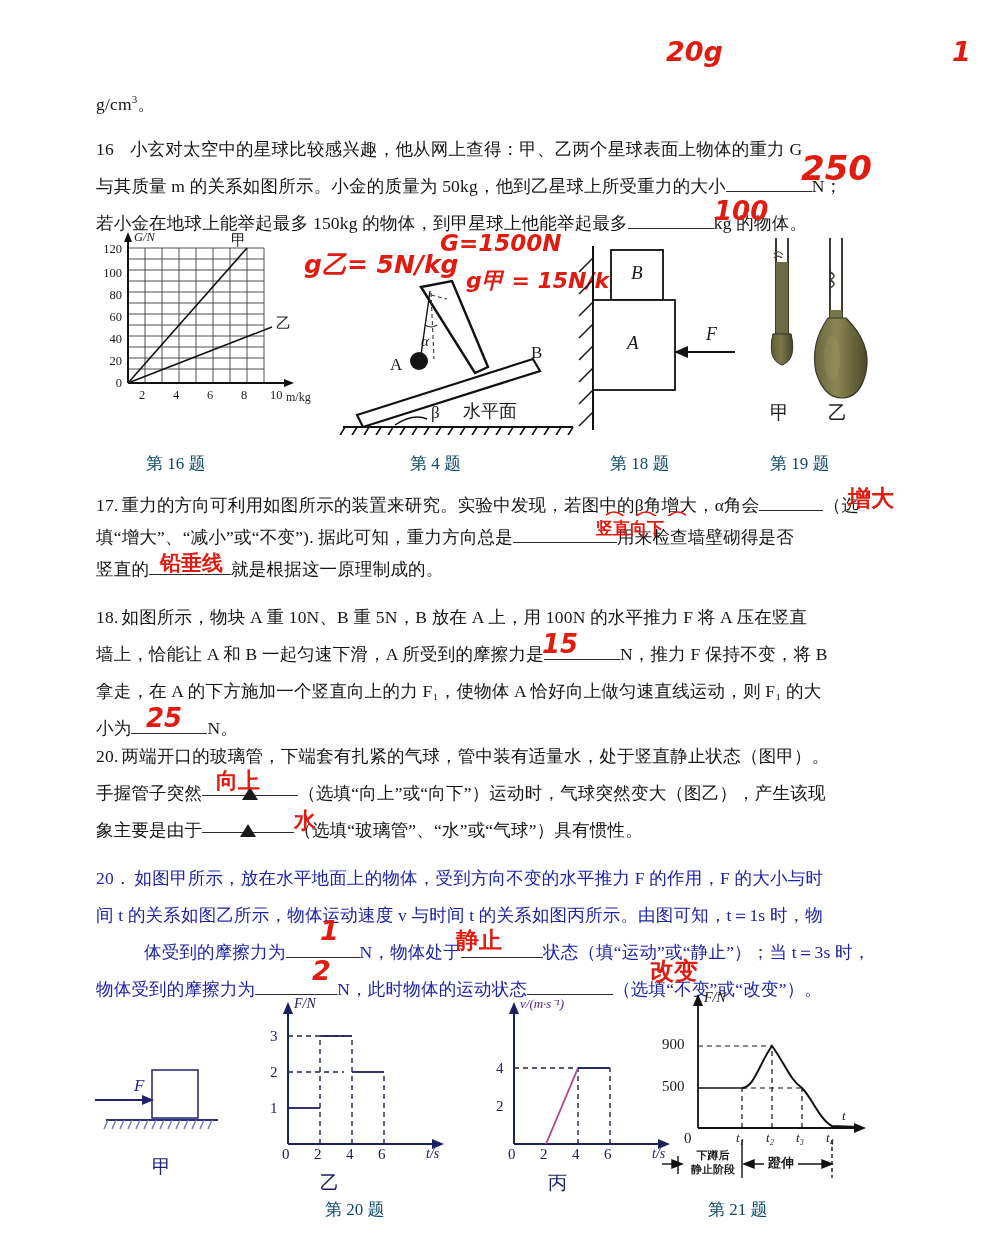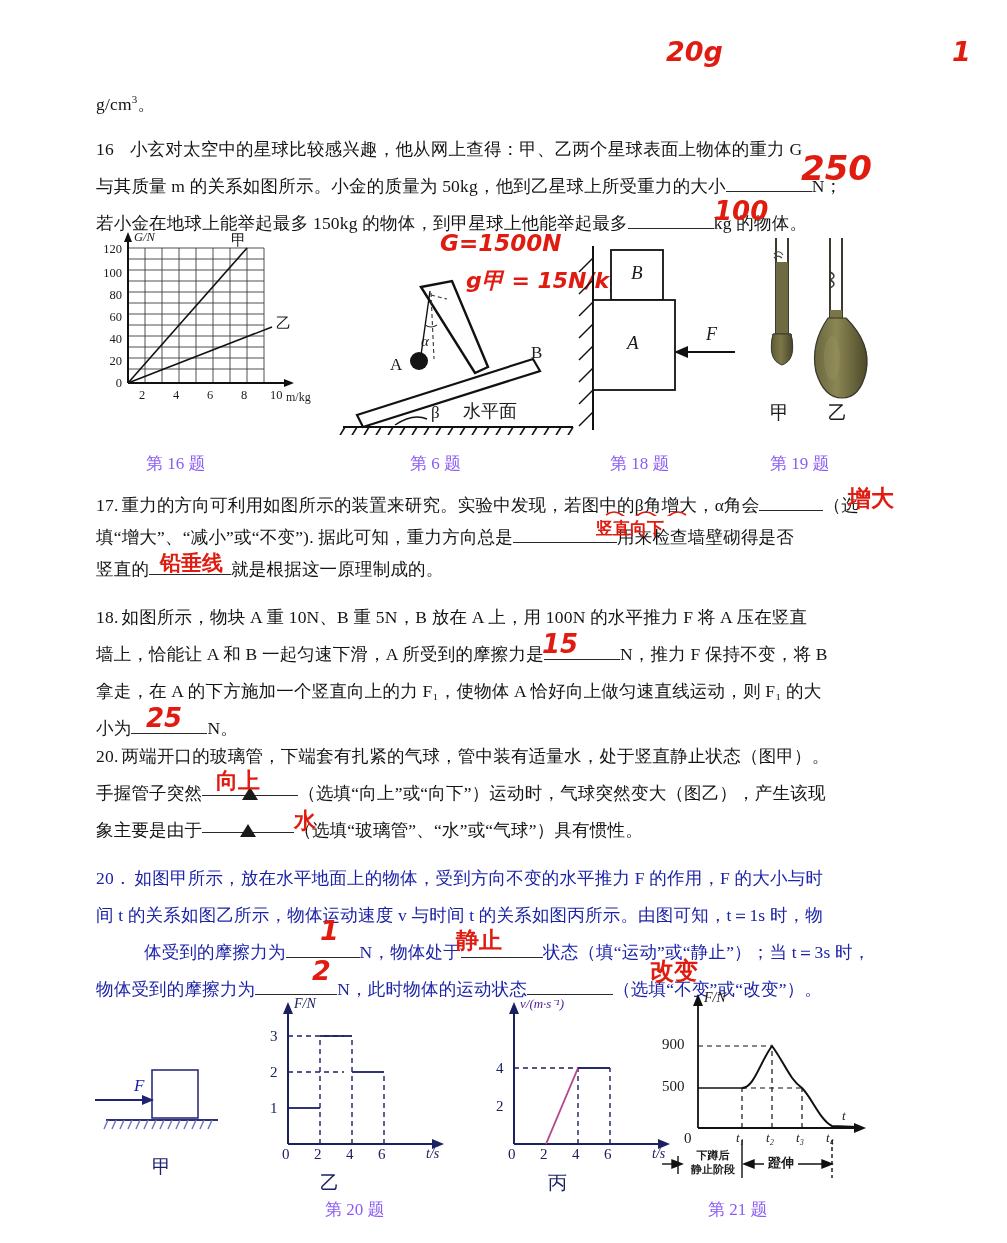--- a/index.html
+++ b/index.html
@@ -49,21 +49,21 @@
   }
   .hw-cn {
     font-family: "DejaVu Sans", sans-serif;
     font-style: normal;
   }
   .sup { font-size: 11px; vertical-align: super; }
   .capt {
     position: absolute;
     font-size: 17px;
     white-space: nowrap;
-    color: #8b5cf6;
+    color: #0c4a6e;
   }
   .fig { position: absolute; }
   .gfx { position: absolute; left: 0; top: 0; }
   .tri {
     display: inline-block;
     width: 0; height: 0;
     border-left: 8px solid transparent;
     border-right: 8px solid transparent;
     border-bottom: 13px solid #1a1a1a;
     vertical-align: -1px;
@@ -147,20 +147,21 @@
     <div style="position:absolute; left:-8px; top:38px; width:30px; text-align:right; font-size:12.5px;">100</div>
     <div style="position:absolute; left:-8px; top:14px; width:30px; text-align:right; font-size:12.5px;">120</div>
 
     <div style="position:absolute; left:39px; top:160px; font-size:12.5px;">2</div>
     <div style="position:absolute; left:73px; top:160px; font-size:12.5px;">4</div>
     <div style="position:absolute; left:107px; top:160px; font-size:12.5px;">6</div>
     <div style="position:absolute; left:141px; top:160px; font-size:12.5px;">8</div>
     <div style="position:absolute; left:170px; top:160px; font-size:12.5px;">10</div>
   </div>
 
+  <div class="hw" style="left:304px; top:248px; font-size:25px;">g乙= 5N/kg</div>
   <div class="hw" style="left:440px; top:230px; font-size:23px;">G=1500N</div>
   <div class="hw" style="left:466px; top:266px; font-size:22px;">g甲 = 15N/kg</div>
 
   <div class="fig" style="left:335px; top:255px; width:250px; height:180px;">
     <svg width="250" height="180" class="gfx">
 
       <polygon points="22,160 198,104 205,116 28,172" fill="#fefefe" stroke="#111" stroke-width="2.2"></polygon>
 
       <polygon points="86,32 117,26 153,112 140,118" fill="#fefefe" stroke="#111" stroke-width="2.4"></polygon>
 
@@ -268,21 +269,21 @@
       <g stroke="#3a3a32" stroke-width="1.4" fill="none">
         <path d="M 72 40 q 8 4 0 8"></path>
         <path d="M 72 48 q 8 4 0 8"></path>
       </g>
     </svg>
     <div style="position:absolute; left:12px; top:168px; font-size:19px;">甲</div>
     <div style="position:absolute; left:70px; top:168px; font-size:19px;">乙</div>
   </div>
 
   <div class="capt" style="left:146px; top:452px;">第 16 题</div>
-  <div class="capt" style="left:410px; top:452px;">第 6 题</div>
+  <div class="capt" style="left:410px; top:452px;">第 4 题</div>
   <div class="capt" style="left:610px; top:452px;">第 18 题</div>
   <div class="capt" style="left:770px; top:452px;">第 19 题</div>
 
   <div class="para" style="left:96px; top:487px;">
     <span style="padding-right:3px;">17.</span><span>重力的方向可利用如图所示的装置来研究。实验中发现，若图中的β角增大，α角会</span><span class="blank" style="width:64px;"></span><span>（选</span>
   </div>
   <div class="hw hw-cn" style="left:848px; top:483px; font-size:23px;">增大</div>
 
   <div class="para" style="left:96px; top:519px;">
     <span>填“增大”、“减小”或“不变”). 据此可知，重力方向总是</span><span class="blank" style="width:104px;"></span><span>用来检查墙壁砌得是否</span>

